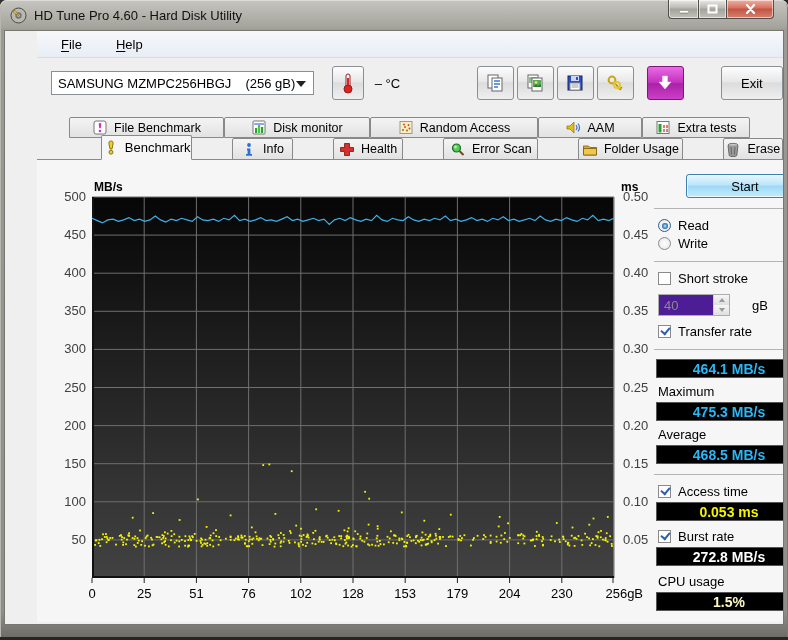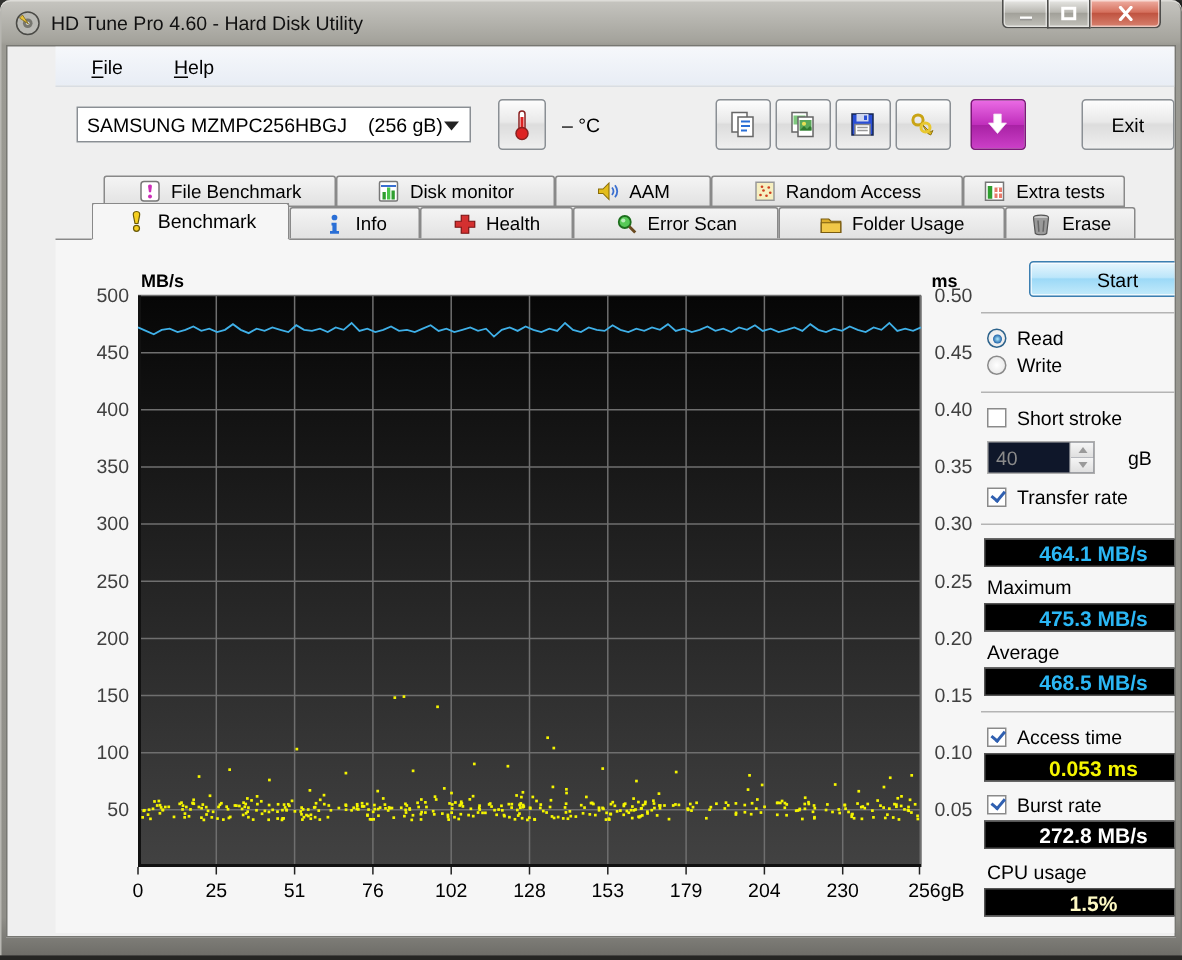--- a/index.html
+++ b/index.html
@@ -59,21 +59,21 @@
     font-family:"Liberation Sans",sans-serif; cursor:default; }
 
   
   .tab-strip { padding-top:9px; }
   .tab-row { display:flex; font-size:12.5px; }
   .row1 { margin-left:32px; }
   .row2 { margin-left:24px; position:relative; }
   .tab { height:21px; border:1px solid #898989; border-radius:2px 2px 0 0;
     background:linear-gradient(#f4f4f4,#e2e2e2); display:flex; align-items:center;
     justify-content:center; gap:6px; cursor:default; }
-  .row2 .tab { height:22px; }
+  .row2 .tab { height:22px;margin-left:40px; }
   .tab.active { background:#f6f6f6; border-bottom:1px solid #f6f6f6; height:25px;
     margin-top:-3px; z-index:3; font-size:13px; }
   .t-fb{width:155px}.t-dm{width:146px}.t-aam{width:104px}.t-ra{width:168px}.t-et{width:108px}
   .t-bm{width:132px}.t-in{width:87px}.t-he{width:102px}.t-es{width:137px}.t-fu{width:151px}.t-er{width:87px}
   .tico { width:16px; height:15px; display:inline-block; }
 
   
   .page { position:relative; height:463px; background:#f6f6f6; border-top:1px solid #898989;
     margin-top:-1px; z-index:1; }
   .chart-area { position:absolute; left:55px; top:37px; width:522px; height:381px; }
@@ -96,21 +96,21 @@
   .opt-row { display:flex; align-items:center; gap:7px; margin:3px 0 3px 4px; }
   .rb { width:13px; height:13px; border-radius:50%; border:1px solid #8a8a8a;
     background:radial-gradient(#fff,#e3e3e3); position:relative; }
   .rb.checked { border-color:#2c628b; }
   .rb.checked::after { content:""; position:absolute; left:2.5px; top:2.5px; width:6px; height:6px;
     border-radius:50%; background:radial-gradient(#9ed8f2 10%,#1e62a8 70%); }
   .cb { width:13px; height:13px; border:1px solid #8a8a8a; background:#fff; position:relative; }
   .cb.checked::after { content:""; position:absolute; left:2px; top:1px; width:7px; height:4px;
     border-left:2px solid #2f5fb0; border-bottom:2px solid #2f5fb0; transform:rotate(-50deg); }
   .spin-row { display:flex; align-items:center; margin:8px 0 6px 4px; }
-  .spinbox { width:72px; height:22px; border:1px solid #adadad; background:#0f172a; display:flex; }
+  .spinbox { width:72px; height:22px; border:1px solid #adadad; background:#4c1d95; display:flex; }
   .spin-val { flex:1; color:#8a8a8a; font-size:13px; padding:3px 0 0 5px; }
   .spin-btns { width:16px; display:flex; flex-direction:column; border-left:1px solid #d0d0d0; }
   .spin-btns div { flex:1; background:linear-gradient(#f6f6f6,#dfdfdf); display:flex; align-items:center; justify-content:center; }
   .arr-up { width:0;height:0;border-left:3px solid transparent;border-right:3px solid transparent;border-bottom:4px solid #9a9a9a; }
   .arr-dn { width:0;height:0;border-left:3px solid transparent;border-right:3px solid transparent;border-top:4px solid #9a9a9a; }
   .unit-gb { margin-left:22px; }
   .stat-label { margin:6px 0 3px 4px; }
   .valbox { width:146px; height:19px; background:#000; border:1px solid #555; margin-left:2px;
     display:flex; align-items:center; justify-content:center; font-size:14px; font-weight:700; }
   .mt8{margin-top:8px}
@@ -229,38 +229,38 @@
         <div class="tab t-dm">
           <svg class="tico" viewBox="0 0 16 15">
             <rect x="2" y="1" width="12" height="13" rx="1" fill="#fff" stroke="#777"></rect>
             <rect x="4" y="8" width="2.2" height="5" fill="#2f9e2f"></rect>
             <rect x="7" y="5" width="2.2" height="8" fill="#49c549"></rect>
             <rect x="10" y="7" width="2.2" height="6" fill="#2f9e2f"></rect>
             <line x1="3" y1="4" x2="13" y2="4" stroke="#3a6fd0" stroke-width="1.2"></line>
           </svg>
           <span>Disk monitor</span>
         </div>
-        <div class="tab t-aam">
-          <svg class="tico" viewBox="0 0 16 15">
-            <path d="M2 6 h3 l4-4 v11 l-4-4 H2 z" fill="#e3bd1c" stroke="#8a6d08" stroke-width=".7"></path>
-            <path d="M11 5 q2 2.5 0 5 M13 3.5 q3 4 0 8" fill="none" stroke="#3a6fd0" stroke-width="1.2"></path>
-          </svg>
-          <span>AAM</span>
-        </div>
         <div class="tab t-ra">
           <svg class="tico" viewBox="0 0 16 15">
             <rect x="2" y="1.5" width="12" height="12" fill="#f6efc0" stroke="#999"></rect>
             <circle cx="5" cy="10" r=".9" fill="#d04020"></circle>
               <circle cx="7" cy="7" r=".9" fill="#d04020"></circle>
             <circle cx="9" cy="10.5" r=".9" fill="#d04020"></circle>
               <circle cx="10.5" cy="5" r=".9" fill="#d04020"></circle>
             <circle cx="6" cy="4.5" r=".9" fill="#d04020"></circle>
               <circle cx="11.5" cy="8.5" r=".9" fill="#d04020"></circle>
           </svg>
           <span>Random Access</span>
+        </div>
+        <div class="tab t-aam">
+          <svg class="tico" viewBox="0 0 16 15">
+            <path d="M2 6 h3 l4-4 v11 l-4-4 H2 z" fill="#e3bd1c" stroke="#8a6d08" stroke-width=".7"></path>
+            <path d="M11 5 q2 2.5 0 5 M13 3.5 q3 4 0 8" fill="none" stroke="#3a6fd0" stroke-width="1.2"></path>
+          </svg>
+          <span>AAM</span>
         </div>
         <div class="tab t-et">
           <svg class="tico" viewBox="0 0 16 15">
             <rect x="2" y="1.5" width="12" height="12" fill="#fff" stroke="#777"></rect>
             <rect x="3.5" y="4" width="3" height="8.5" fill="#2f9e2f"></rect>
             <rect x="8" y="5" width="5" height="7" fill="#e87a6a"></rect>
             <line x1="8" y1="8.5" x2="13" y2="8.5" stroke="#fff"></line>
             <line x1="10.5" y1="5" x2="10.5" y2="12" stroke="#fff"></line>
           </svg>
           <span>Extra tests</span>

